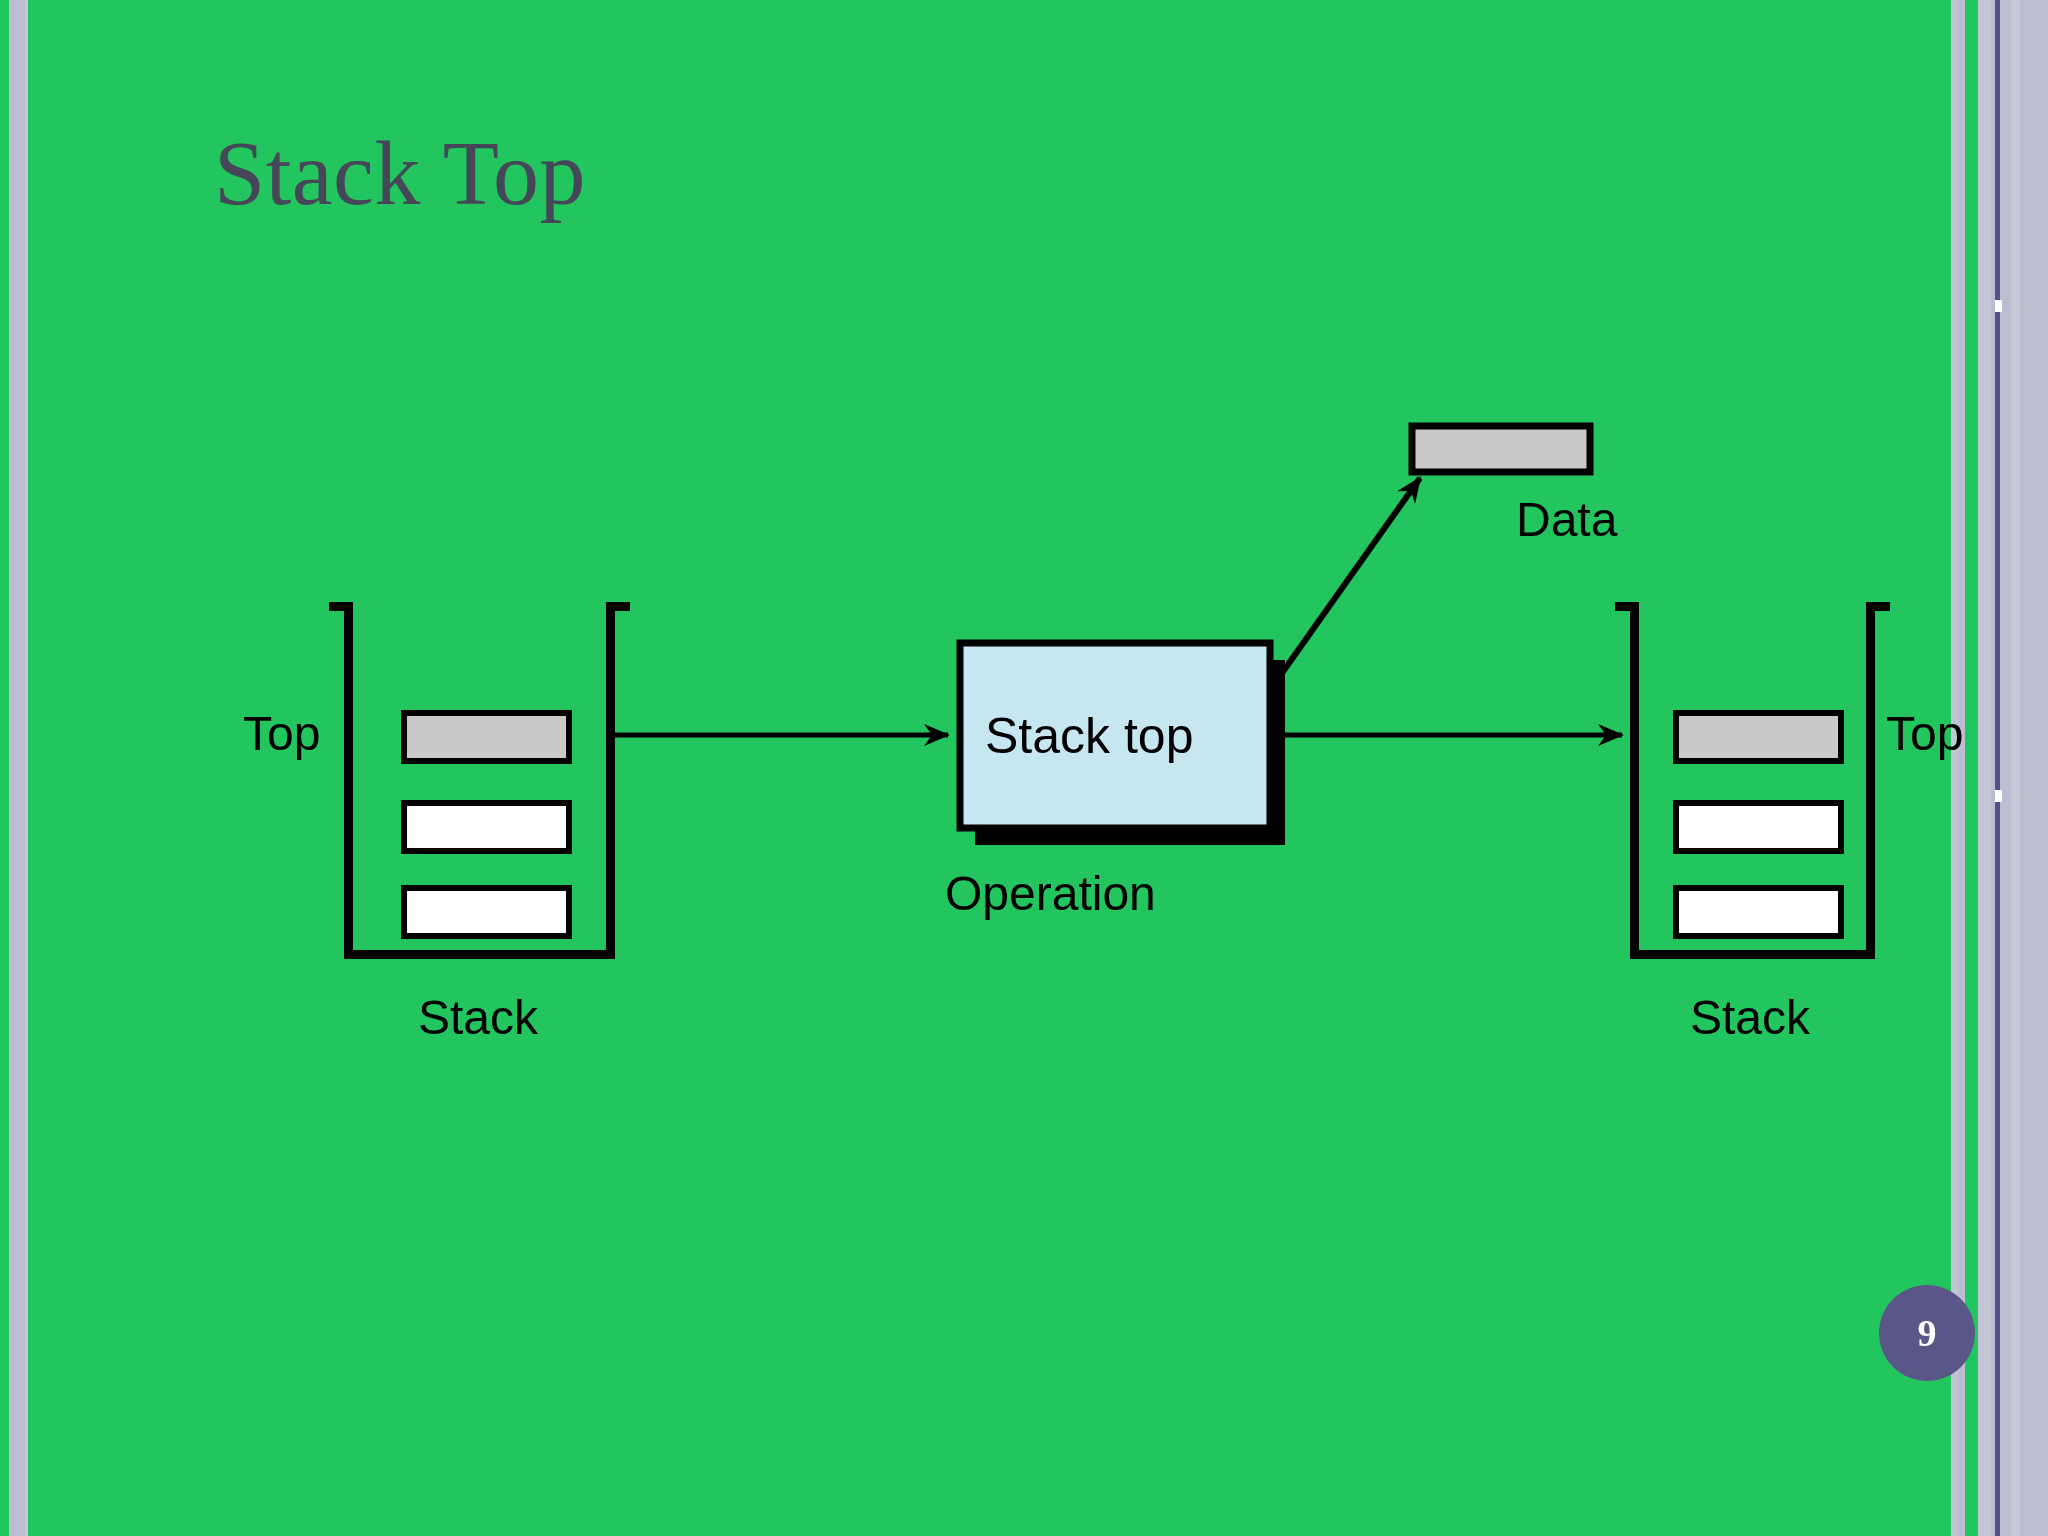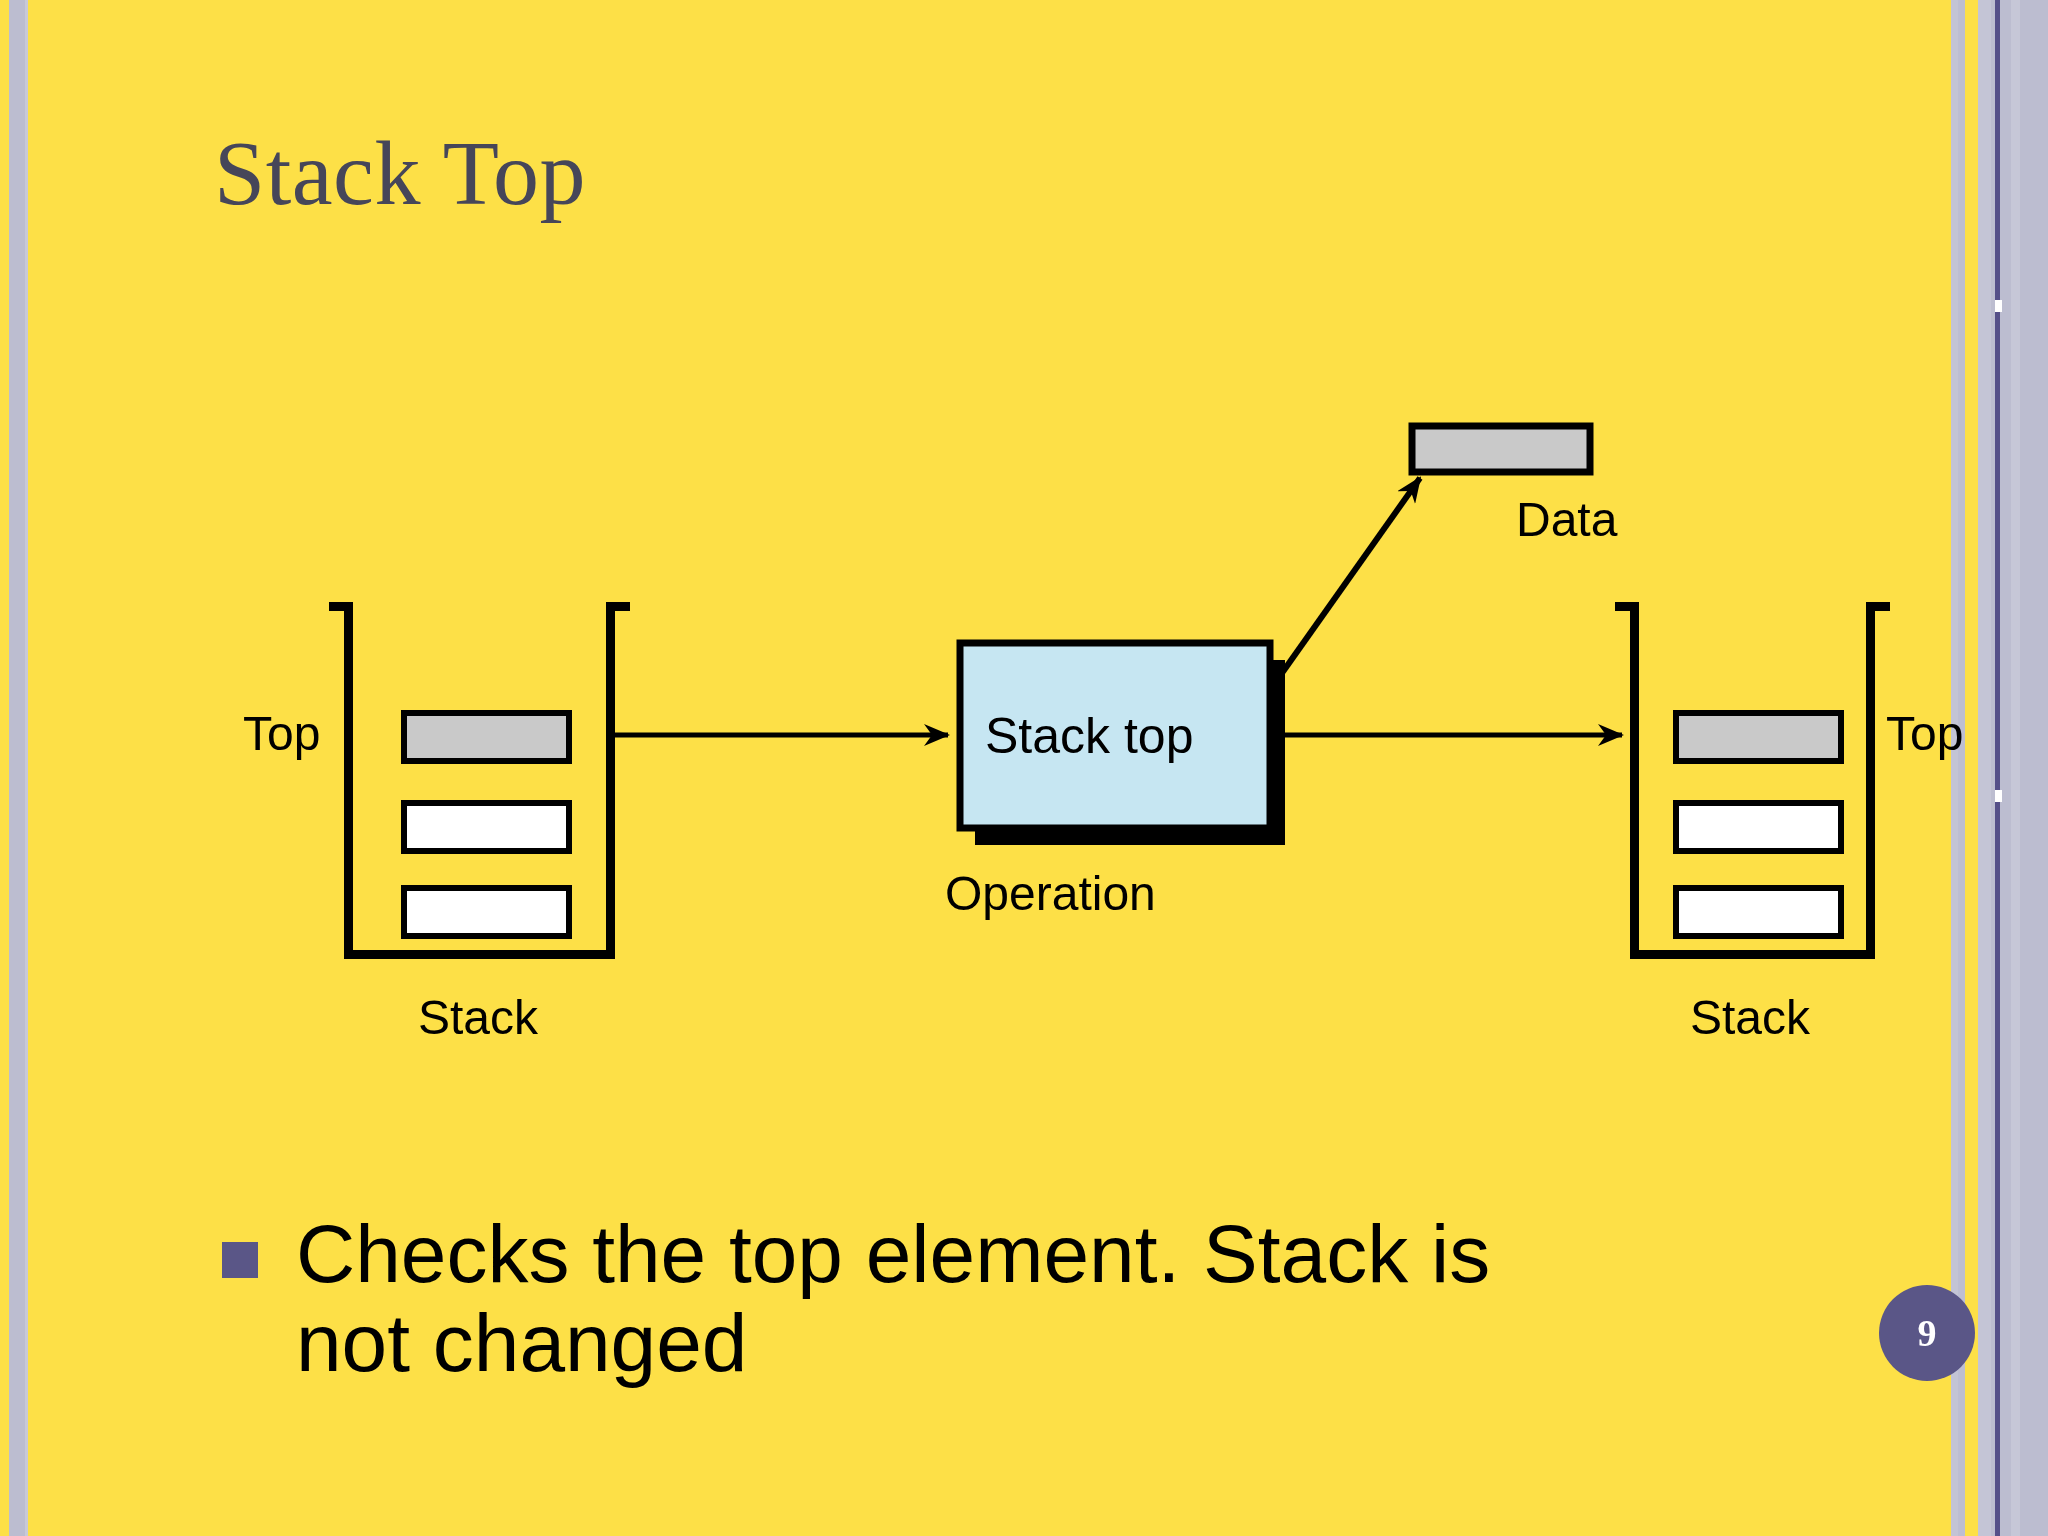--- a/index.html
+++ b/index.html
@@ -5,21 +5,21 @@
 <style>
   html, body {
     margin: 0;
     padding: 0;
     background: #ffffff;
   }
   .slide {
     position: relative;
     width: 2048px;
     height: 1536px;
-    background: #fde047;
+    background: #22c55e;
     overflow: hidden;
     font-family: "Liberation Sans", sans-serif;
   }
 
   
   .edge-left-bar {
     position: absolute;
     left: 9px; top: 0;
     width: 16px; height: 1536px;
     background: #bcbdd0;
@@ -234,20 +234,16 @@
 
     <div class="dg-label" style="left:945px; top:866px;">Operation</div>
 
     <div class="dg-label" style="left:1516px; top:492px;">Data</div>
 
     <div class="dg-label" style="left:1886px; top:706px;">Top</div>
 
     <div class="dg-label" style="left:1690px; top:990px;">Stack</div>
   </div>
 
-  <div class="bullet-row">
-    <div class="bullet-mark"></div>
-    <div class="bullet-text">Checks the top element. Stack is not changed</div>
-  </div>
 
   <div class="page-badge">9</div>
 
 </div>
 
 </body></html>

